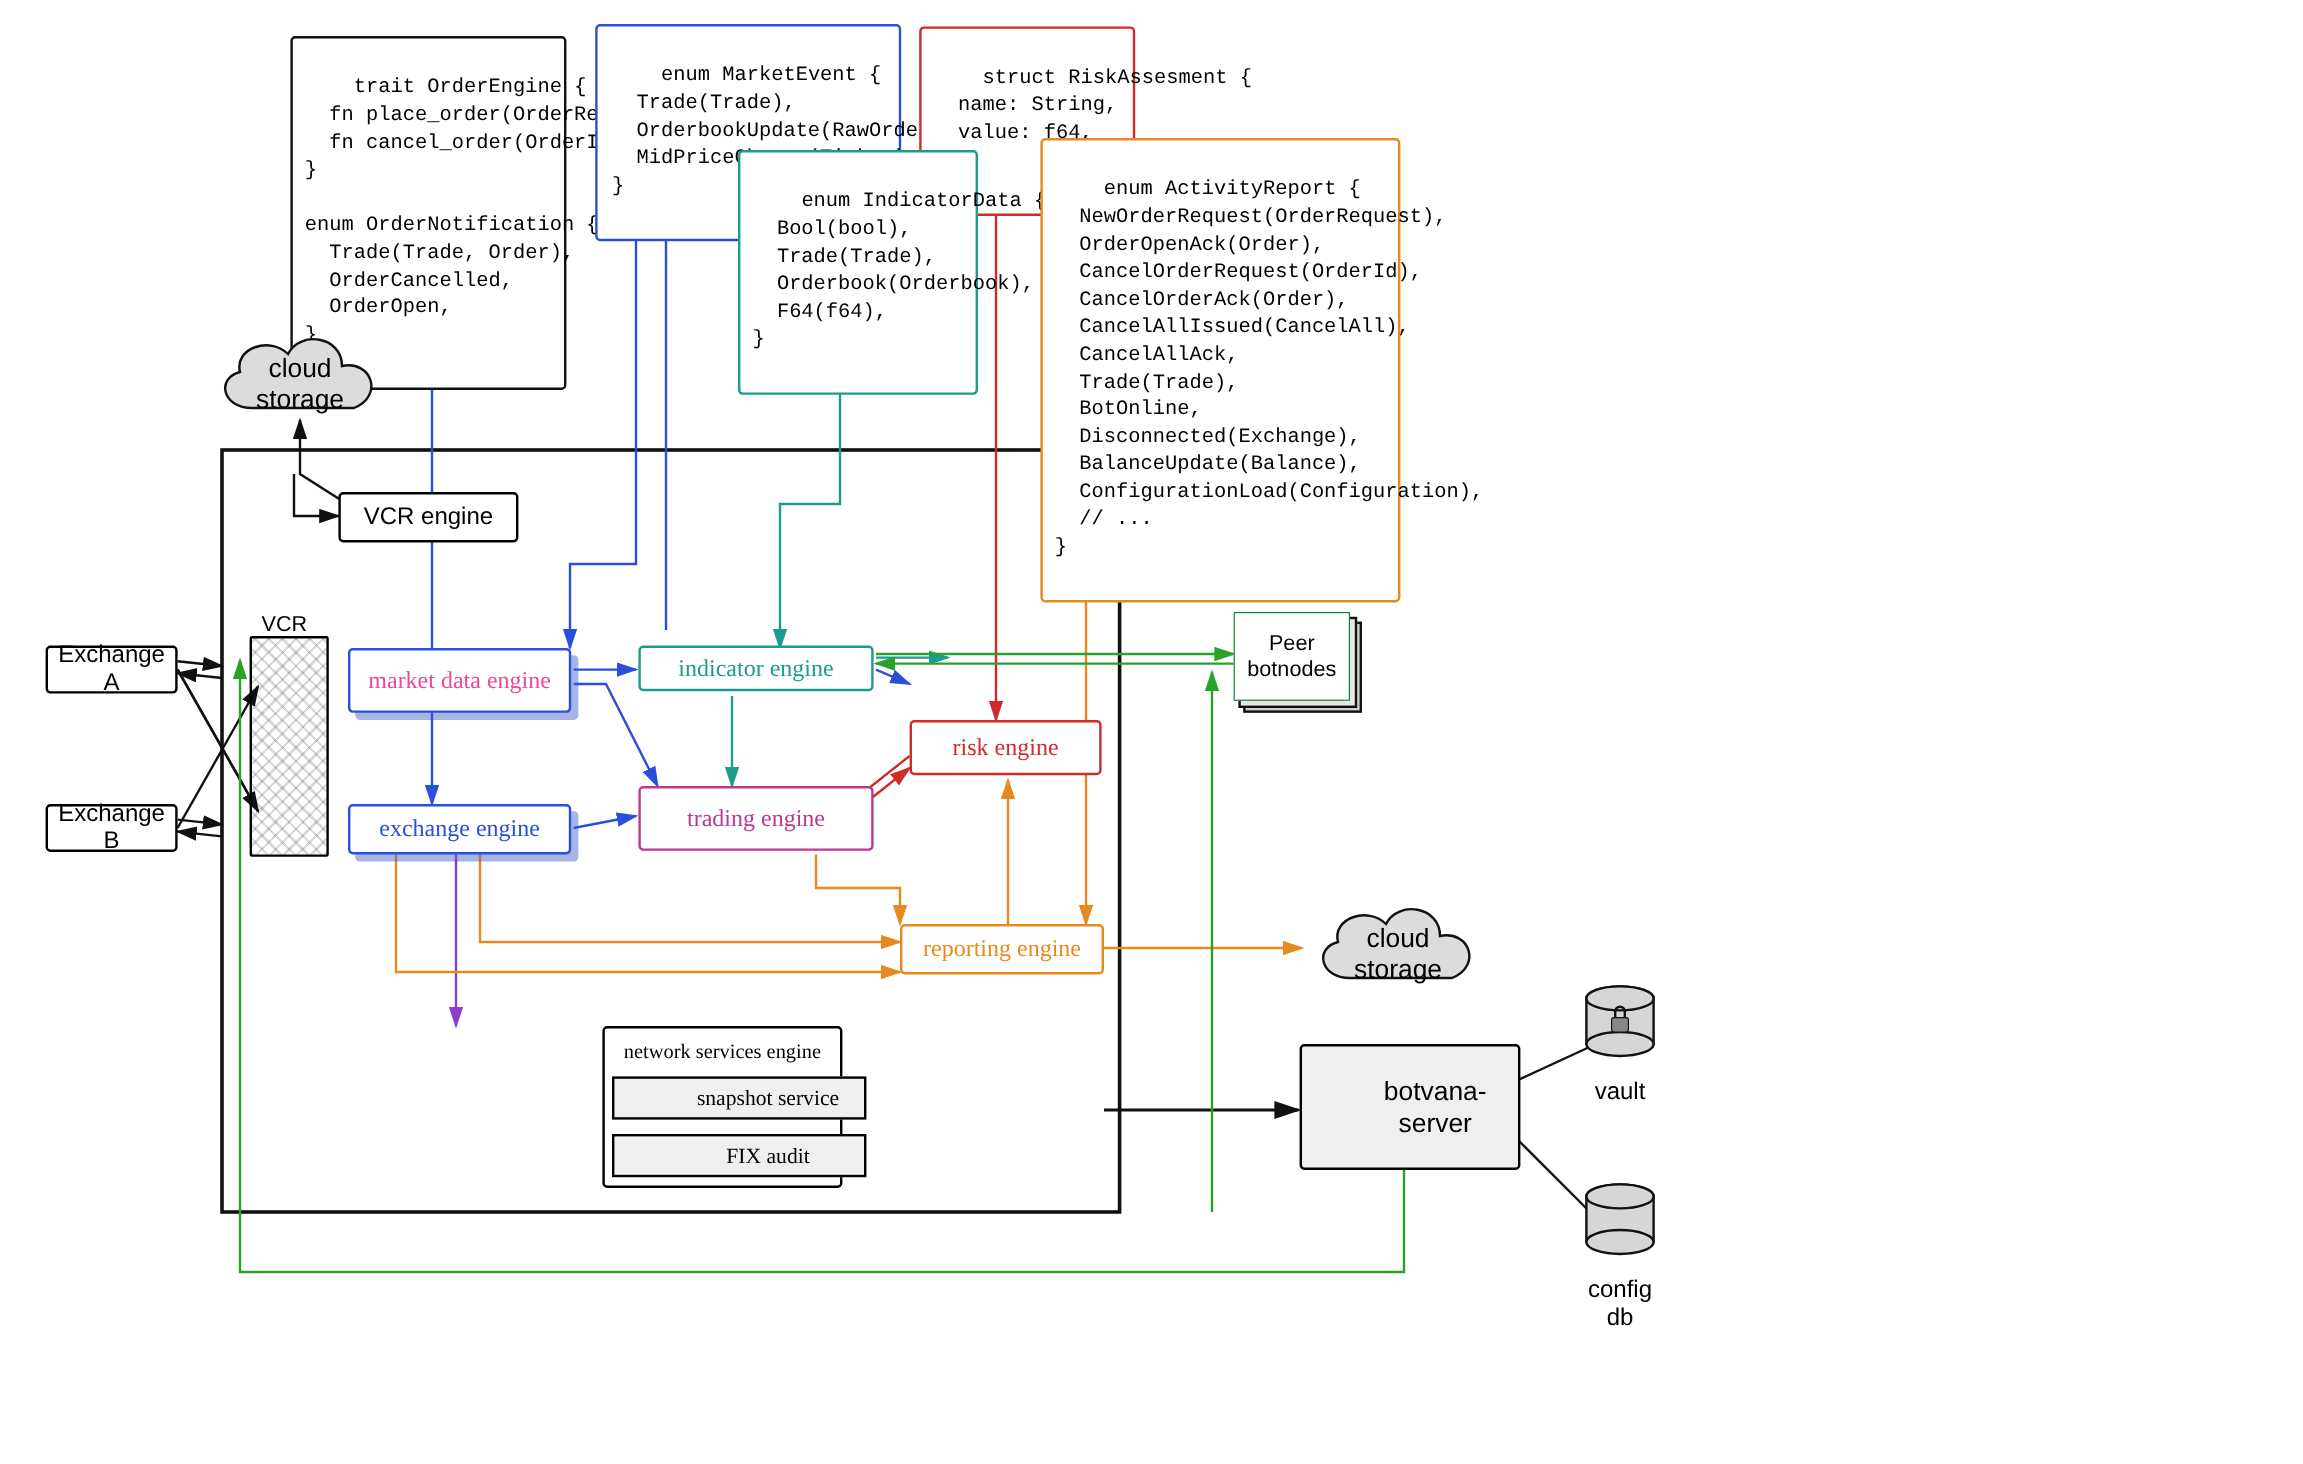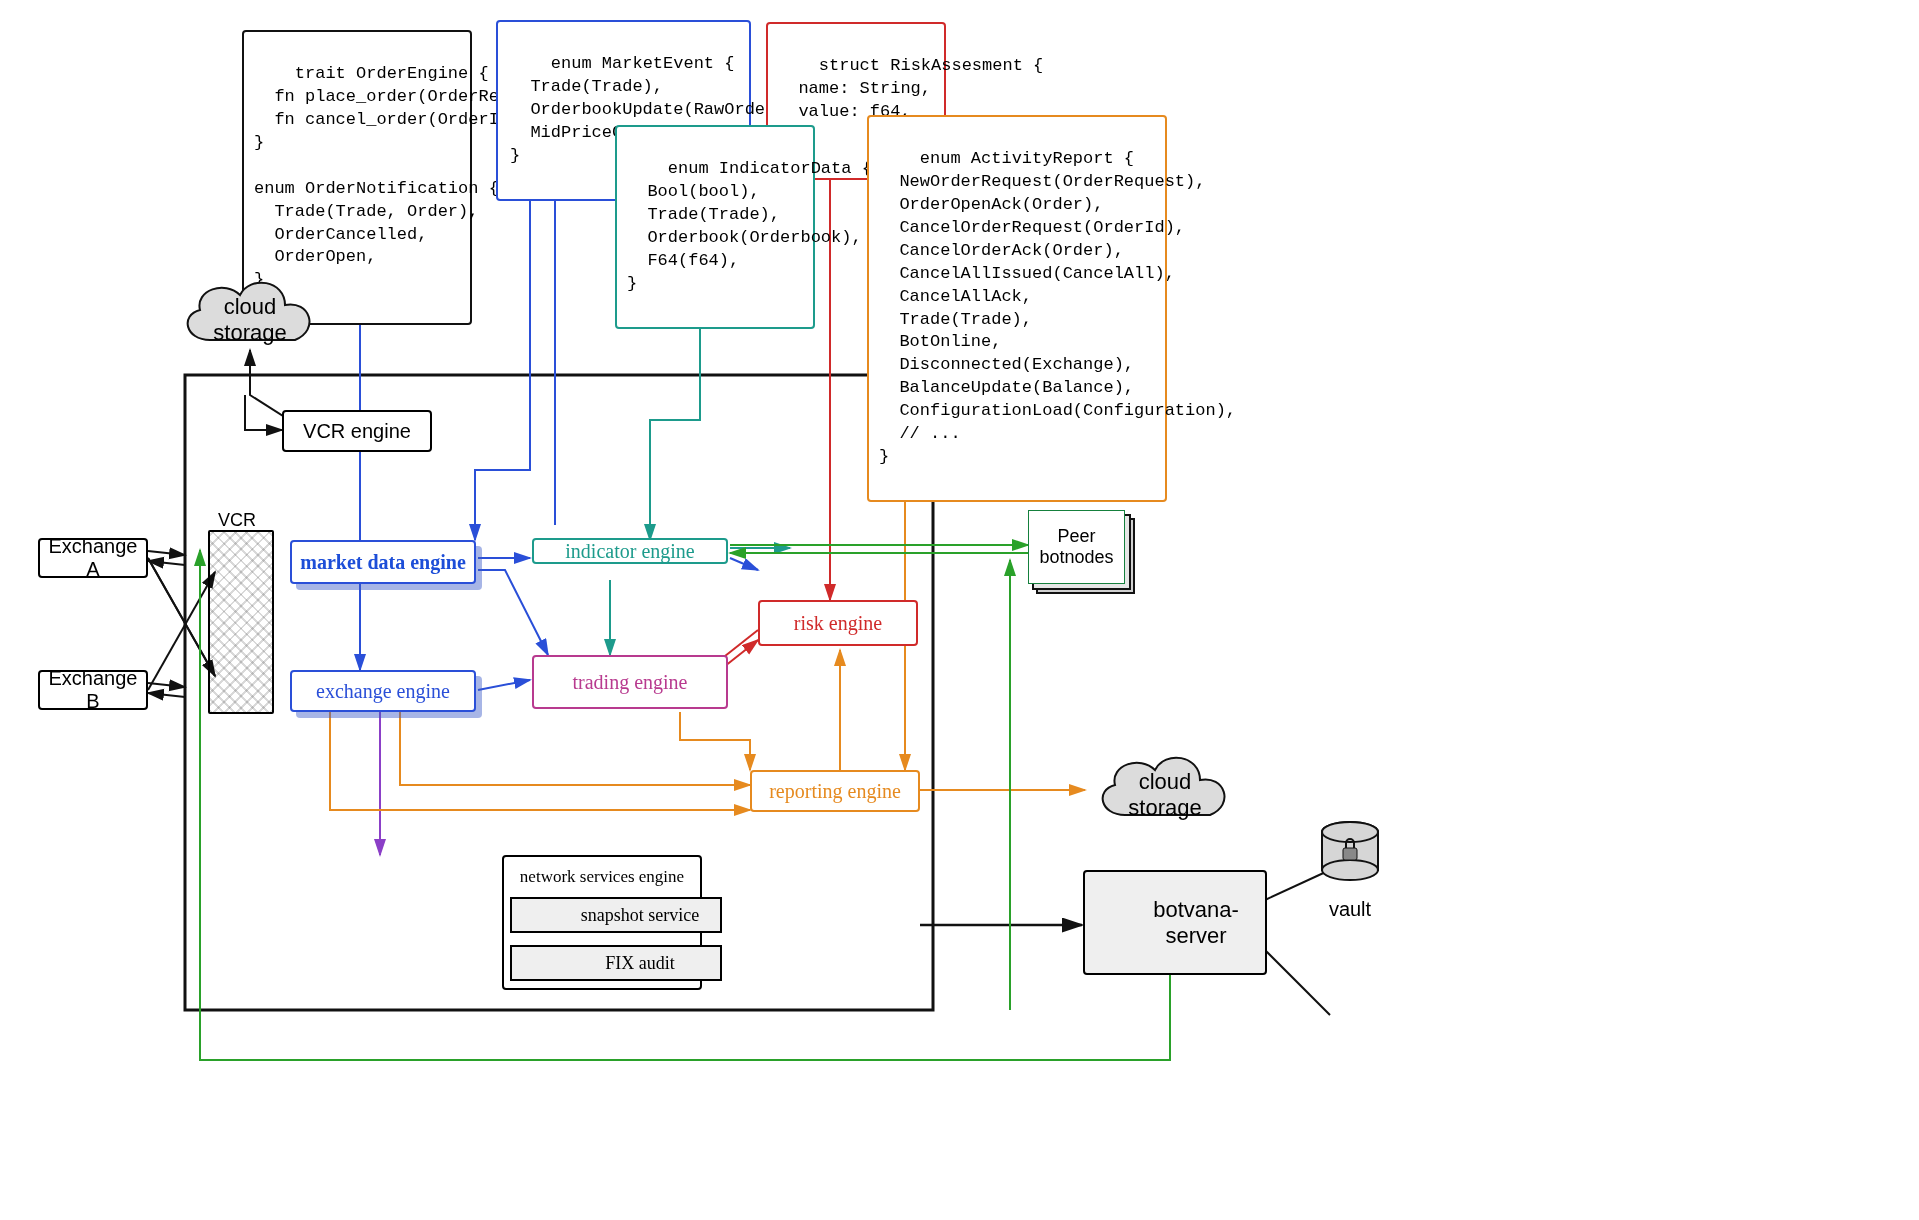--- a/index.html
+++ b/index.html
@@ -282,29 +282,29 @@
     </div>
   </div>
 
   <div class="container-box hatched" style="left:208px; top:530px; width:62px; height:180px; border-width:2px;"></div>
   <div class="label" style="left:218px; top:510px; font-size:18px;">VCR</div>
 
   <div class="box" style="left:282px; top:410px; width:150px; height:42px;">
     <span>VCR engine</span>
   </div>
 
-  <div class="box shadowed engine" style="left:290px; top:540px; width:186px; height:44px; border-color:#2a4fd8; color:#1d4ed8;font-weight:bold;">
+  <div class="box shadowed engine" style="left:290px; top:540px; width:186px; height:54px; border-color:#2a4fd8; color:#ec4899;">
     <span>market data engine</span>
   </div>
 
   <div class="box shadowed engine" style="left:290px; top:670px; width:186px; height:42px; border-color:#2a4fd8; color:#2a4fd8;">
     <span>exchange engine</span>
   </div>
 
-  <div class="box engine" style="left:532px; top:538px; width:196px; height:26px; border-color:#1d9b8c; color:#1d9b8c;justify-content:center;">
+  <div class="box engine" style="left:532px; top:538px; width:196px; height:38px; border-color:#1d9b8c; color:#1d9b8c;justify-content:center;">
     <span>indicator engine</span>
   </div>
 
   <div class="box engine" style="left:532px; top:655px; width:196px; height:54px; border-color:#b83a8f; color:#b83a8f;">
     <span>trading engine</span>
   </div>
 
   <div class="box engine" style="left:758px; top:600px; width:160px; height:46px; border-color:#d02a2a; color:#d02a2a;">
     <span>risk engine</span>
   </div>
@@ -335,14 +335,23 @@
       <rect x="7" y="12" width="56" height="38" fill="#d6d6d6" stroke="#111" stroke-width="2"></rect>
       <ellipse cx="35" cy="50" rx="28" ry="10" fill="#d6d6d6" stroke="#111" stroke-width="2"></ellipse>
       <ellipse cx="35" cy="12" rx="28" ry="10" fill="#d6d6d6" stroke="#111" stroke-width="2"></ellipse>
 
       <rect x="28" y="28" width="14" height="12" rx="2" fill="#888" stroke="#111"></rect>
       <path d="M31 28 v-5 a4 4 0 0 1 8 0 v5" fill="none" stroke="#111" stroke-width="2"></path>
     </svg>
     <div class="db-label">vault</div>
   </div>
 
+  <div class="db" style="left:1310px; top:985px;">
+    <svg width="70" height="70">
+      <ellipse cx="35" cy="12" rx="28" ry="10" fill="#d6d6d6" stroke="#111" stroke-width="2"></ellipse>
+      <rect x="7" y="12" width="56" height="38" fill="#d6d6d6" stroke="#111" stroke-width="2"></rect>
+      <ellipse cx="35" cy="50" rx="28" ry="10" fill="#d6d6d6" stroke="#111" stroke-width="2"></ellipse>
+      <ellipse cx="35" cy="12" rx="28" ry="10" fill="#d6d6d6" stroke="#111" stroke-width="2"></ellipse>
+    </svg>
+    <div class="db-label">config db</div>
+  </div>
 
 </div>
 
 </body></html>

